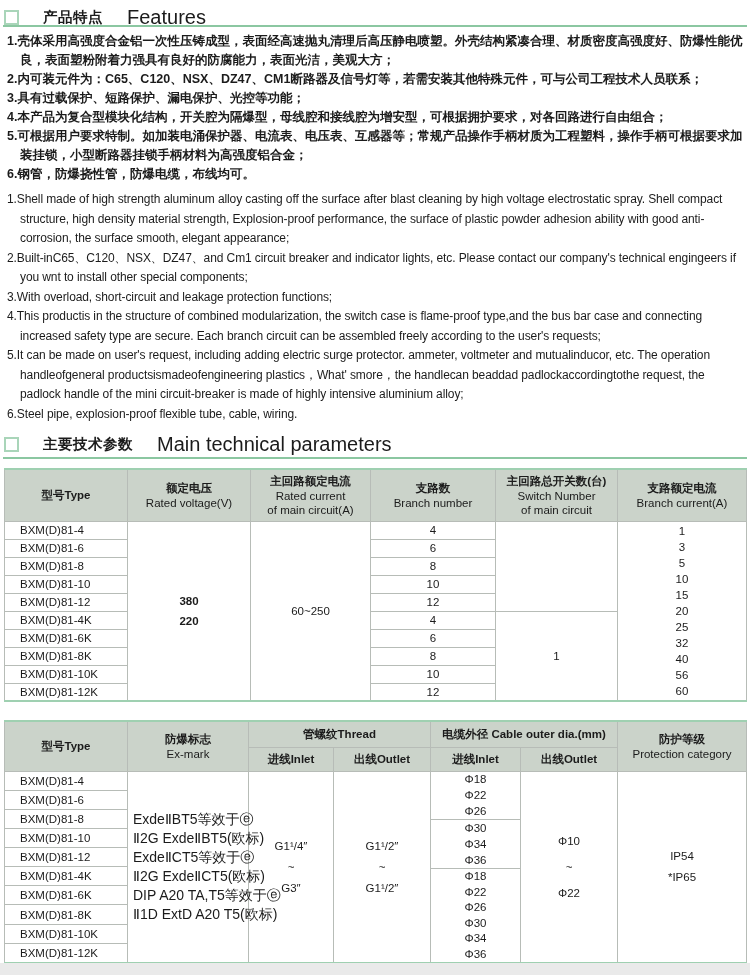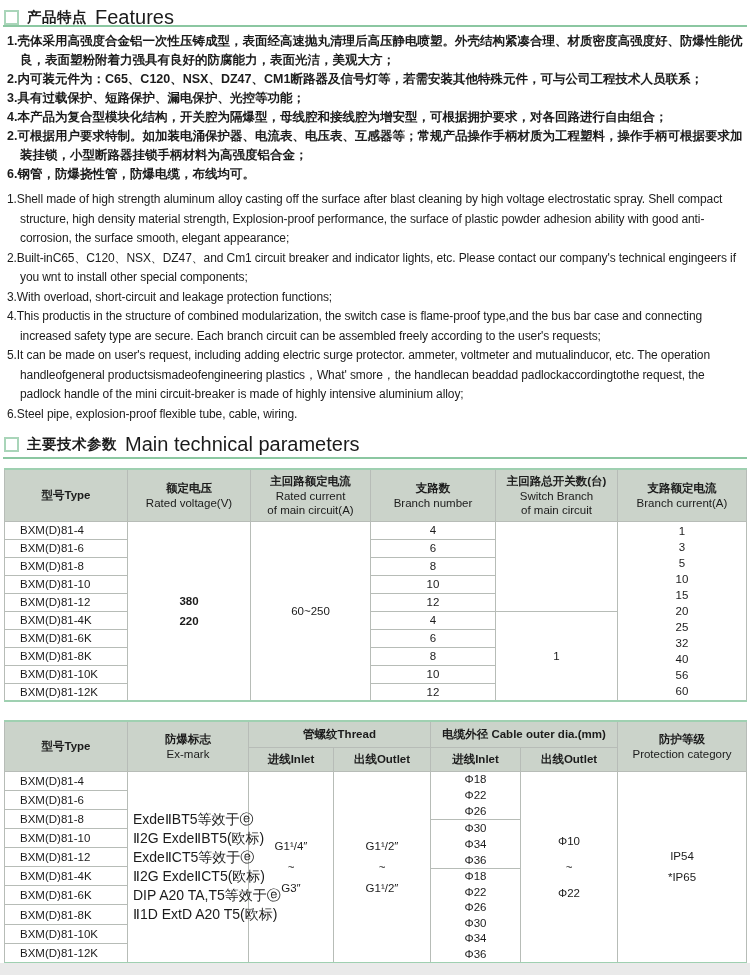--- a/index.html
+++ b/index.html
@@ -1,20 +1,20 @@
 <!DOCTYPE html>
 <html><head>
 <meta charset="utf-8">
 <style>
   html,body{margin:0;padding:0;background:#ffffff;}
   .page{position:relative;width:750px;height:975px;background:#ffffff;overflow:hidden;
         font-family:"Liberation Sans","DejaVu Sans",sans-serif;color:#1b1b1b;}
 
   
-  .sec-head{position:absolute;left:4px;display:flex;align-items:center;gap:8px;}
+  .sec-head{position:absolute;left:4px;display:flex;align-items:center;gap:24px;}
   .sq{width:11px;height:11px;border:2px solid #a9d5b9;background:#fff;flex:0 0 auto;}
   .sec-title-cn{font-weight:bold;font-size:14.5px;letter-spacing:.5px;}
   .sec-title-en{font-size:20px;}
   .sec-rule{position:absolute;left:3px;right:3px;height:2px;background:#8bc7a1;}
   #h1{top:6px}  #rule1{top:25px}
   #h2{top:433px} #rule2{top:457px}
 
   
   .cn-list{position:absolute;top:32px;left:7px;width:737px;font-size:12.5px;line-height:19px;font-weight:600;}
   .en-list{position:absolute;top:190px;left:7px;width:739px;font-size:12px;line-height:19.5px;letter-spacing:-0.1px;}
@@ -65,21 +65,21 @@
     <span class="sec-title-cn">产品特点</span>
     <span class="sec-title-en">Features</span>
   </div>
   <div class="sec-rule" id="rule1"></div>
 
   <div class="cn-list">
     <div class="feat">1.壳体采用高强度合金铝一次性压铸成型，表面经高速抛丸清理后高压静电喷塑。外壳结构紧凑合理、材质密度高强度好、防爆性能优良，表面塑粉附着力强具有良好的防腐能力，表面光洁，美观大方；</div>
     <div class="feat">2.内可装元件为：C65、C120、NSX、DZ47、CM1断路器及信号灯等，若需安装其他特殊元件，可与公司工程技术人员联系；</div>
     <div class="feat">3.具有过载保护、短路保护、漏电保护、光控等功能；</div>
     <div class="feat">4.本产品为复合型模块化结构，开关腔为隔爆型，母线腔和接线腔为增安型，可根据拥护要求，对各回路进行自由组合；</div>
-    <div class="feat">2.可根据用户要求特制。如加装电涌保护器、电流表、电压表、互感器等；常规产品操作手柄材质为工程塑料，操作手柄可根据要求加装挂锁，小型断路器挂锁手柄材料为高强度铝合金；</div>
+    <div class="feat">5.可根据用户要求特制。如加装电涌保护器、电流表、电压表、互感器等；常规产品操作手柄材质为工程塑料，操作手柄可根据要求加装挂锁，小型断路器挂锁手柄材料为高强度铝合金；</div>
     <div class="feat">6.钢管，防爆挠性管，防爆电缆，布线均可。</div>
   </div>
 
   <div class="en-list">
     <div class="feat">1.Shell made of high strength aluminum alloy casting off the surface after blast cleaning by high voltage electrostatic spray. Shell compact structure, high density material strength, Explosion-proof performance, the surface of plastic powder adhesion ability with good anti-corrosion, the surface smooth, elegant appearance;</div>
     <div class="feat">2.Built-inC65、C120、NSX、DZ47、and Cm1 circuit breaker and indicator lights, etc. Please contact our company's technical engingeers if you wnt to install other special components;</div>
     <div class="feat">3.With overload, short-circuit and leakage protection functions;</div>
     <div class="feat">4.This productis in the structure of combined modularization, the switch case is flame-proof type,and the bus bar case and connecting increased safety type are secure. Each branch circuit can be assembled freely according to the user's  requests;</div>
     <div class="feat">5.It can be made on user's request, including adding electric surge protector. ammeter, voltmeter and mutualinducor, etc. The operation handleofgeneral productsismadeofengineering plastics，What' smore，the handlecan beaddad padlockaccordingtothe request, the padlock handle of the mini circuit-breaker is made of highly intensive aluminium alloy;</div>
     <div class="feat">6.Steel pipe, explosion-proof flexible tube, cable, wiring.</div>
@@ -114,21 +114,21 @@
             <div class="hcn">主回路额定电流</div>
             <div class="hen">Rated current
 of main circuit(A)</div>
           </th>
         <th>
             <div class="hcn">支路数</div>
             <div class="hen">Branch number</div>
           </th>
         <th>
             <div class="hcn">主回路总开关数(台)</div>
-            <div class="hen">Switch Branch
+            <div class="hen">Switch Number
 of main circuit</div>
           </th>
         <th>
             <div class="hcn">支路额定电流</div>
             <div class="hen">Branch current(A)</div>
           </th>
       </tr>
     </thead>
     <tbody>
       <tr>

